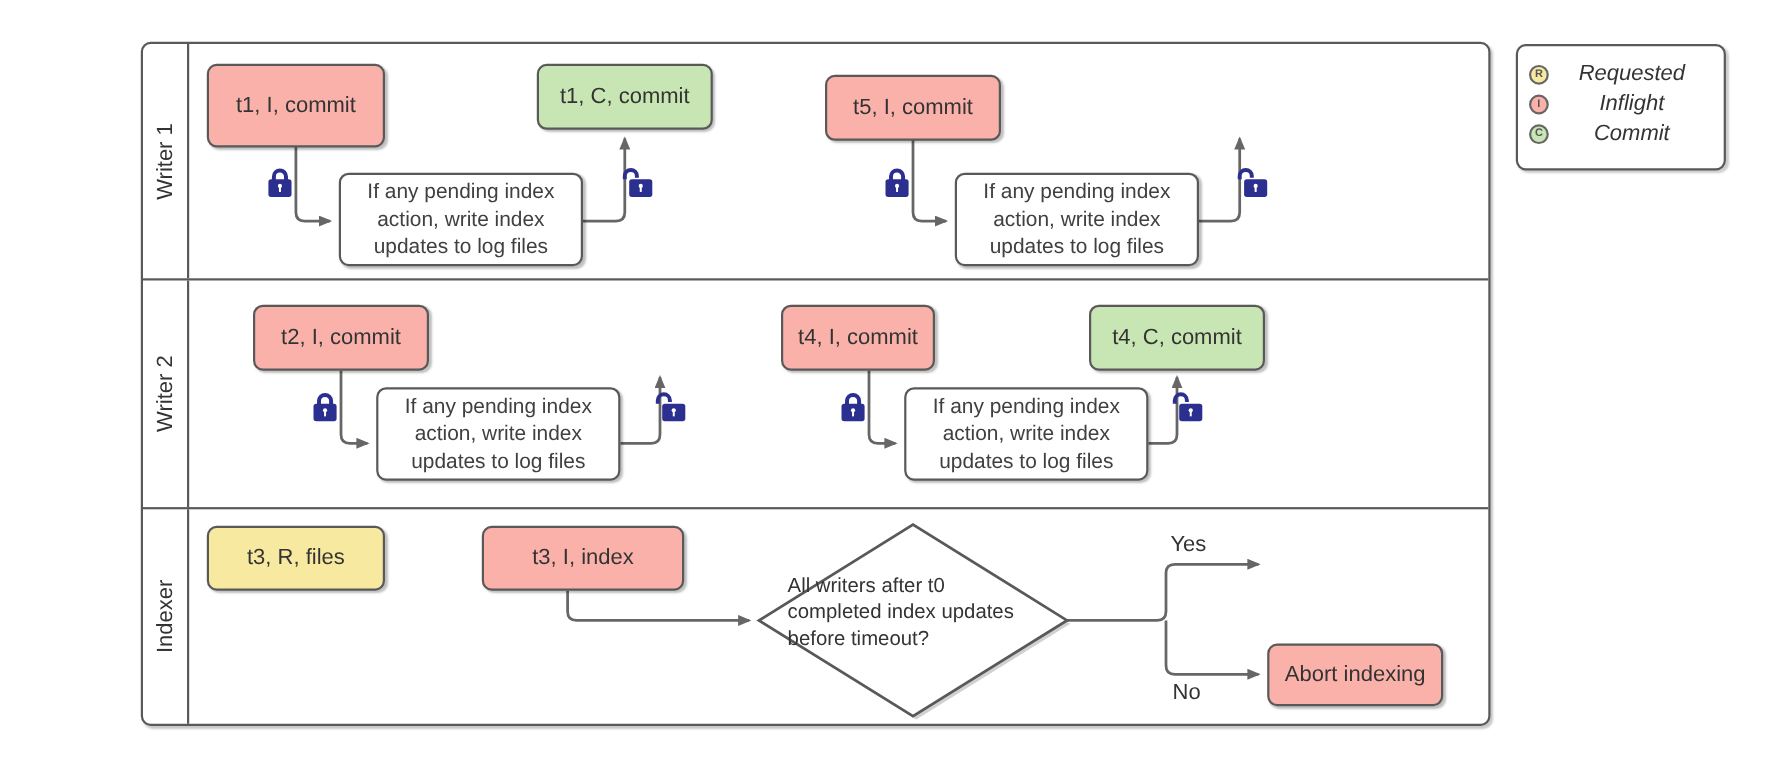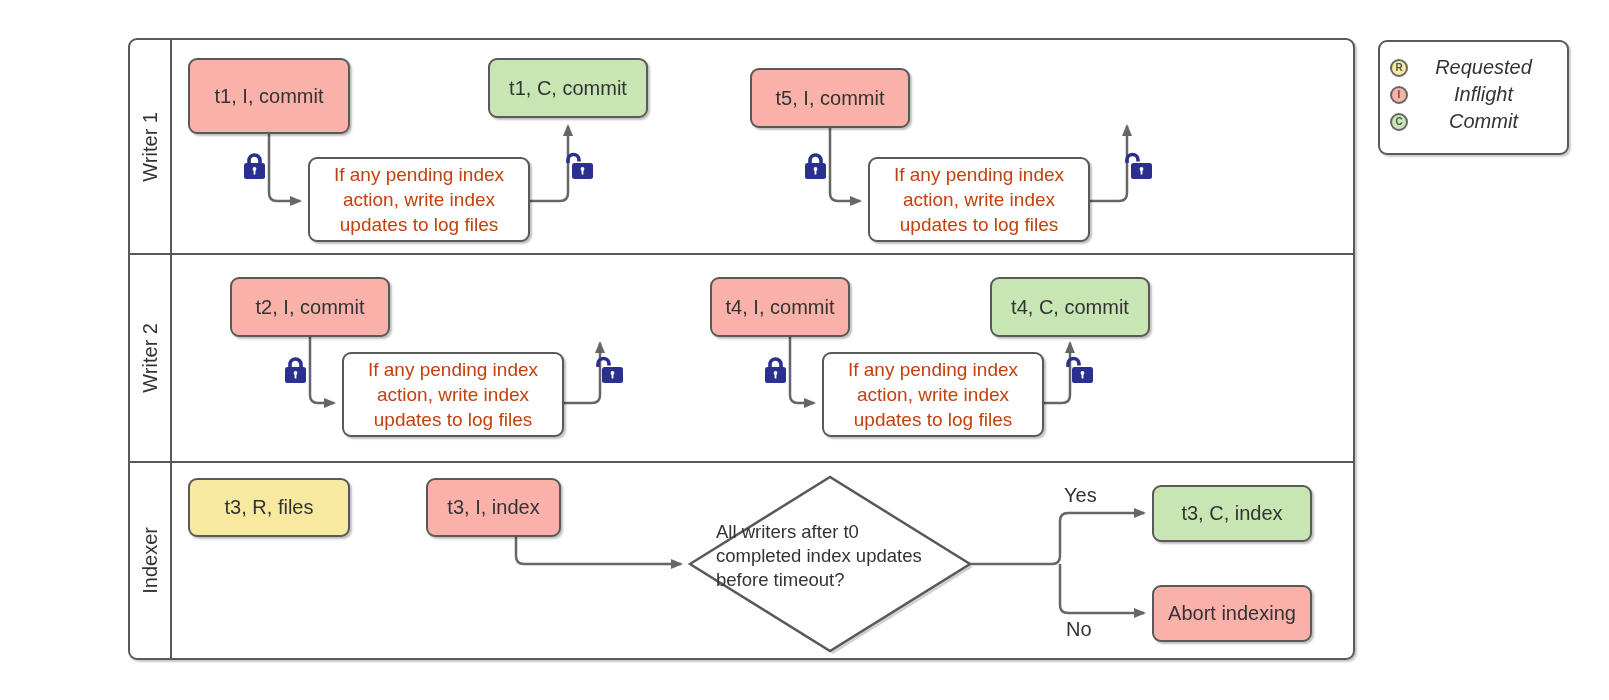--- a/index.html
+++ b/index.html
@@ -21,21 +21,21 @@
 
   
   .state{position:absolute;z-index:3;border:2px solid #595959;border-radius:9px;box-sizing:border-box;
          display:flex;align-items:center;justify-content:center;font-size:20px;color:#333;
          box-shadow:2px 2px 2px rgba(0,0,0,0.25);}
   .inflight{background:#f9b1aa;}
   .commit{background:#c8e6b3;}
   .requested{background:#f8e9a1;}
   .process{position:absolute;z-index:3;border:2px solid #595959;border-radius:9px;box-sizing:border-box;
            background:#ffffff;display:flex;align-items:center;justify-content:center;text-align:center;
-           font-size:19px;line-height:1.32;color:#c2410c;padding:4px 8px;
+           font-size:19px;line-height:1.32;color:#404040;padding:4px 8px;
            box-shadow:2px 2px 2px rgba(0,0,0,0.25);}
   .decision-text{position:absolute;z-index:3;left:716px;top:520px;width:228px;text-align:left;
                  font-size:18.5px;line-height:1.3;color:#333;}
   .branch-label{position:absolute;z-index:3;font-size:20px;color:#333;}
 
   
   .legend{position:absolute;z-index:3;left:1378px;top:40px;width:191px;height:115px;
           border:2px solid #595959;border-radius:9px;box-sizing:border-box;background:#fff;
           box-shadow:2px 2px 2px rgba(0,0,0,0.2);padding:12px 8px 0 10px;}
   .legend-row{display:flex;align-items:center;height:27px;}
@@ -153,25 +153,24 @@
   <div class="state inflight" style="left:750px;top:58px;width:160px;height:60px;margin-top:10px;">t5, I, commit</div>
   <div class="process" style="left:868px;top:157px;width:222px;height:85px;">If any pending index action, write index updates to log files</div>
 
   <div class="state inflight" style="left:230px;top:277px;width:160px;height:60px;">t2, I, commit</div>
   <div class="process" style="left:342px;top:352px;width:222px;height:85px;">If any pending index action, write index updates to log files</div>
   <div class="state inflight" style="left:710px;top:277px;width:140px;height:60px;">t4, I, commit</div>
   <div class="process" style="left:822px;top:352px;width:222px;height:85px;">If any pending index action, write index updates to log files</div>
   <div class="state commit" style="left:990px;top:277px;width:160px;height:60px;">t4, C, commit</div>
 
   <div class="state requested" style="left:188px;top:478px;width:162px;height:59px;">t3, R, files</div>
-  <div class="state inflight" style="left:426px;top:478px;width:135px;height:59px;">t3, I, index</div>
+  <div class="state inflight" style="left:438px;top:478px;width:184px;height:59px;">t3, I, index</div>
   <div class="decision-text">All writers after t0 completed index updates before timeout?</div>
   <div class="branch-label" style="left:1064px;top:484px;">Yes</div>
   <div class="branch-label" style="left:1066px;top:618px;">No</div>
-  <div class="state commit" style="left:1152px;top:485px;width:160px;height:57px;">t3, C, index</div>
   <div class="state inflight" style="left:1152px;top:585px;width:160px;height:57px;">Abort indexing</div>
 
   <div class="legend">
     <div class="legend-row">
       <span class="legend-badge" style="background:#f8e9a1;">R</span>
       <span class="legend-label">Requested</span>
     </div>
     <div class="legend-row">
       <span class="legend-badge" style="background:#f9b1aa;">I</span>
       <span class="legend-label">Inflight</span>

